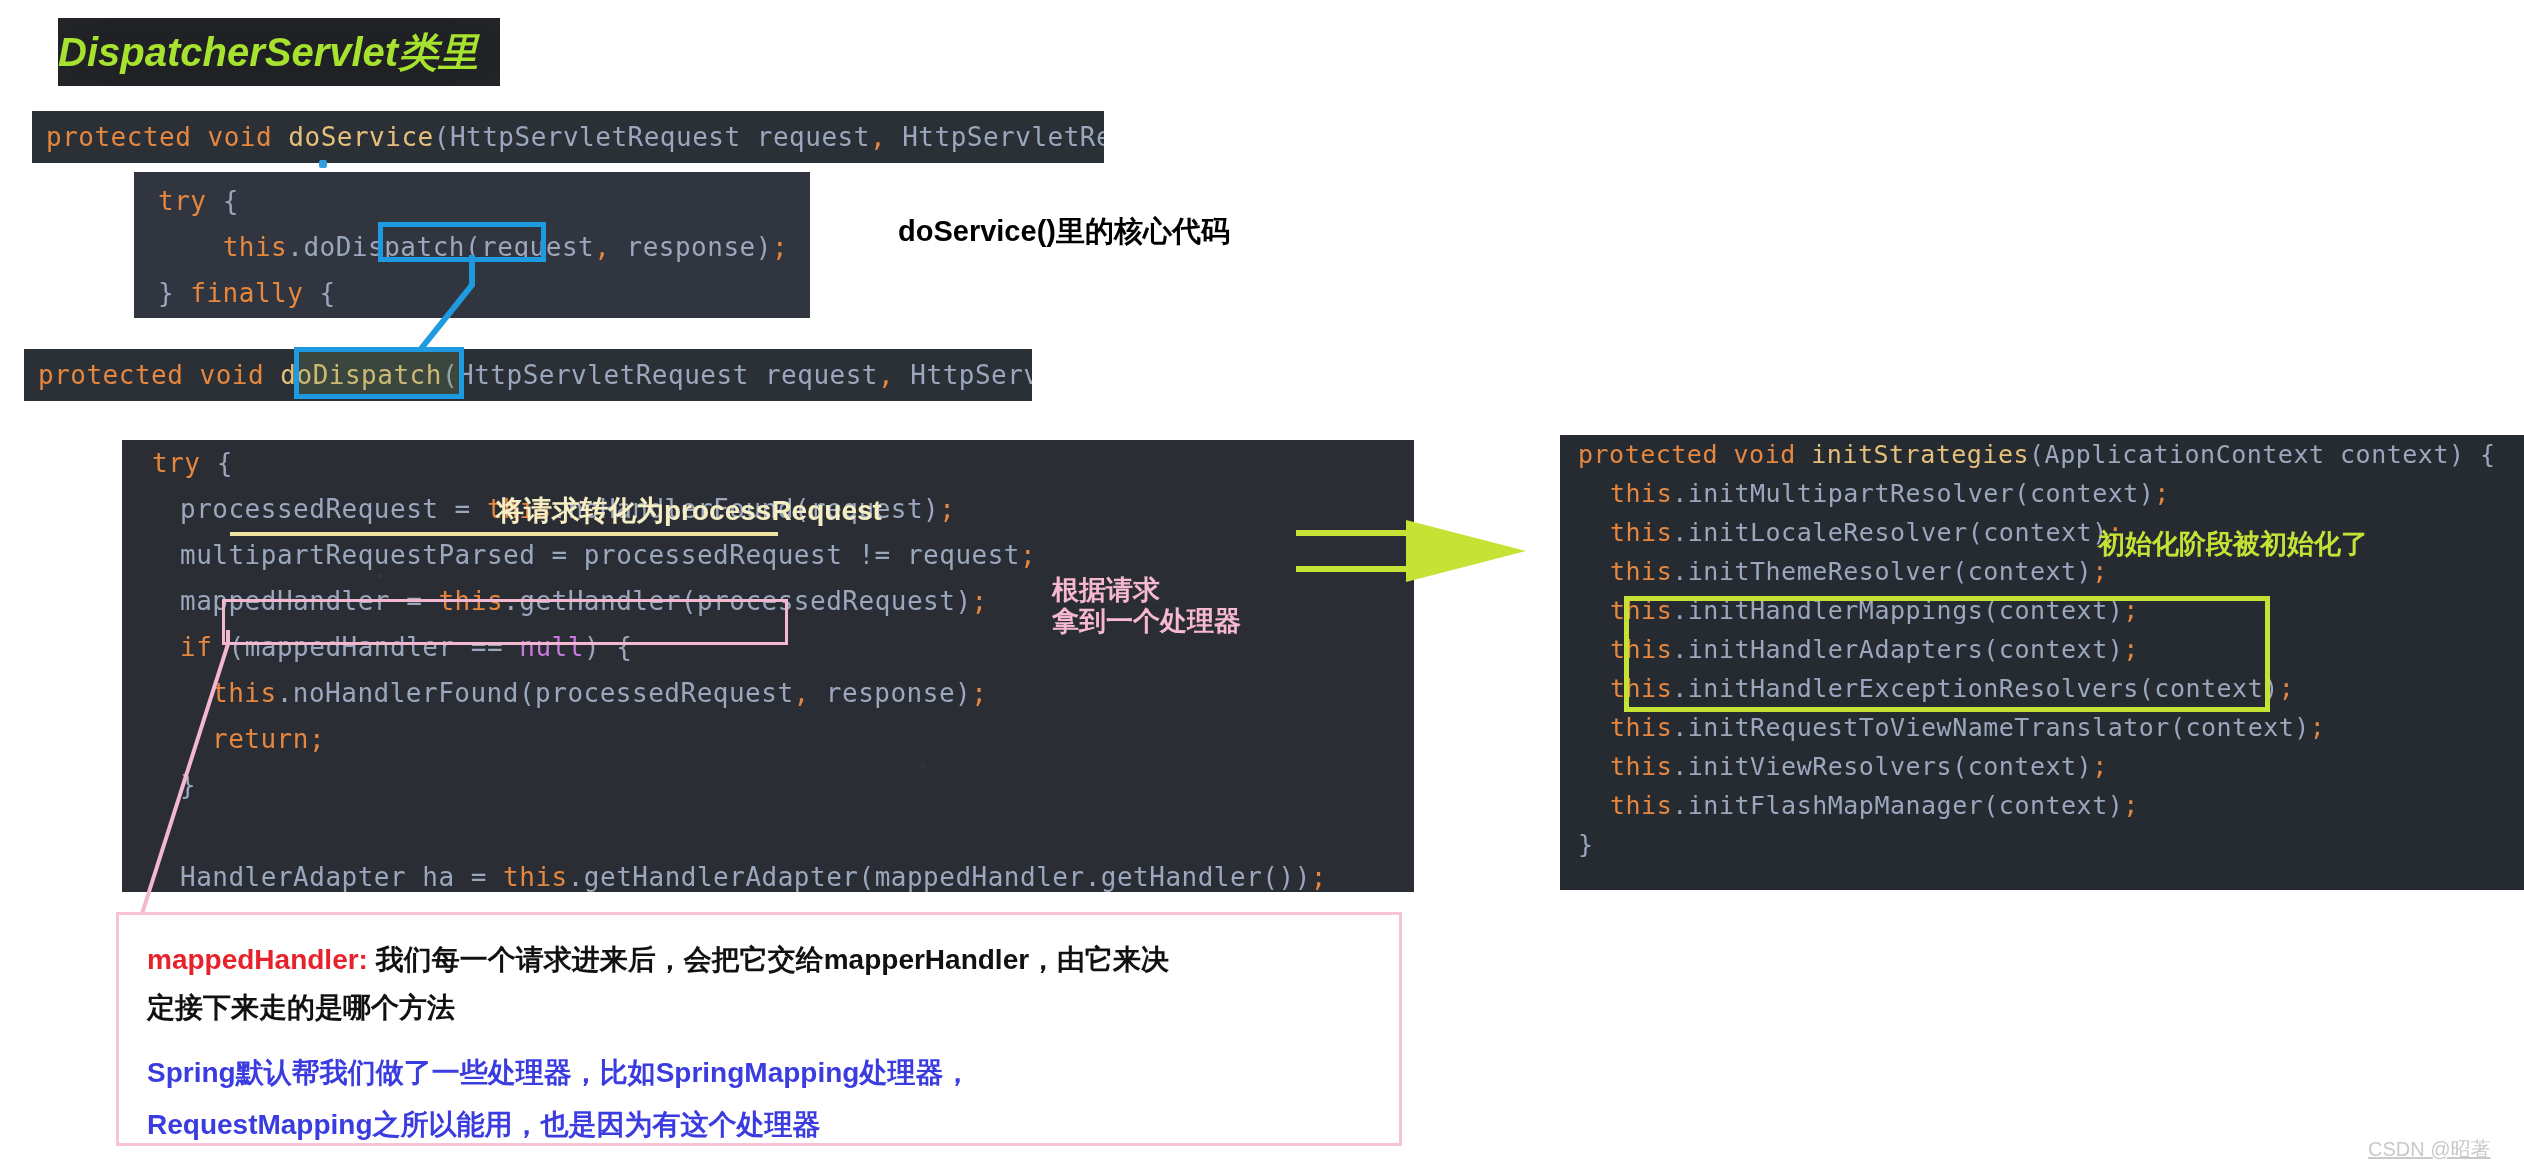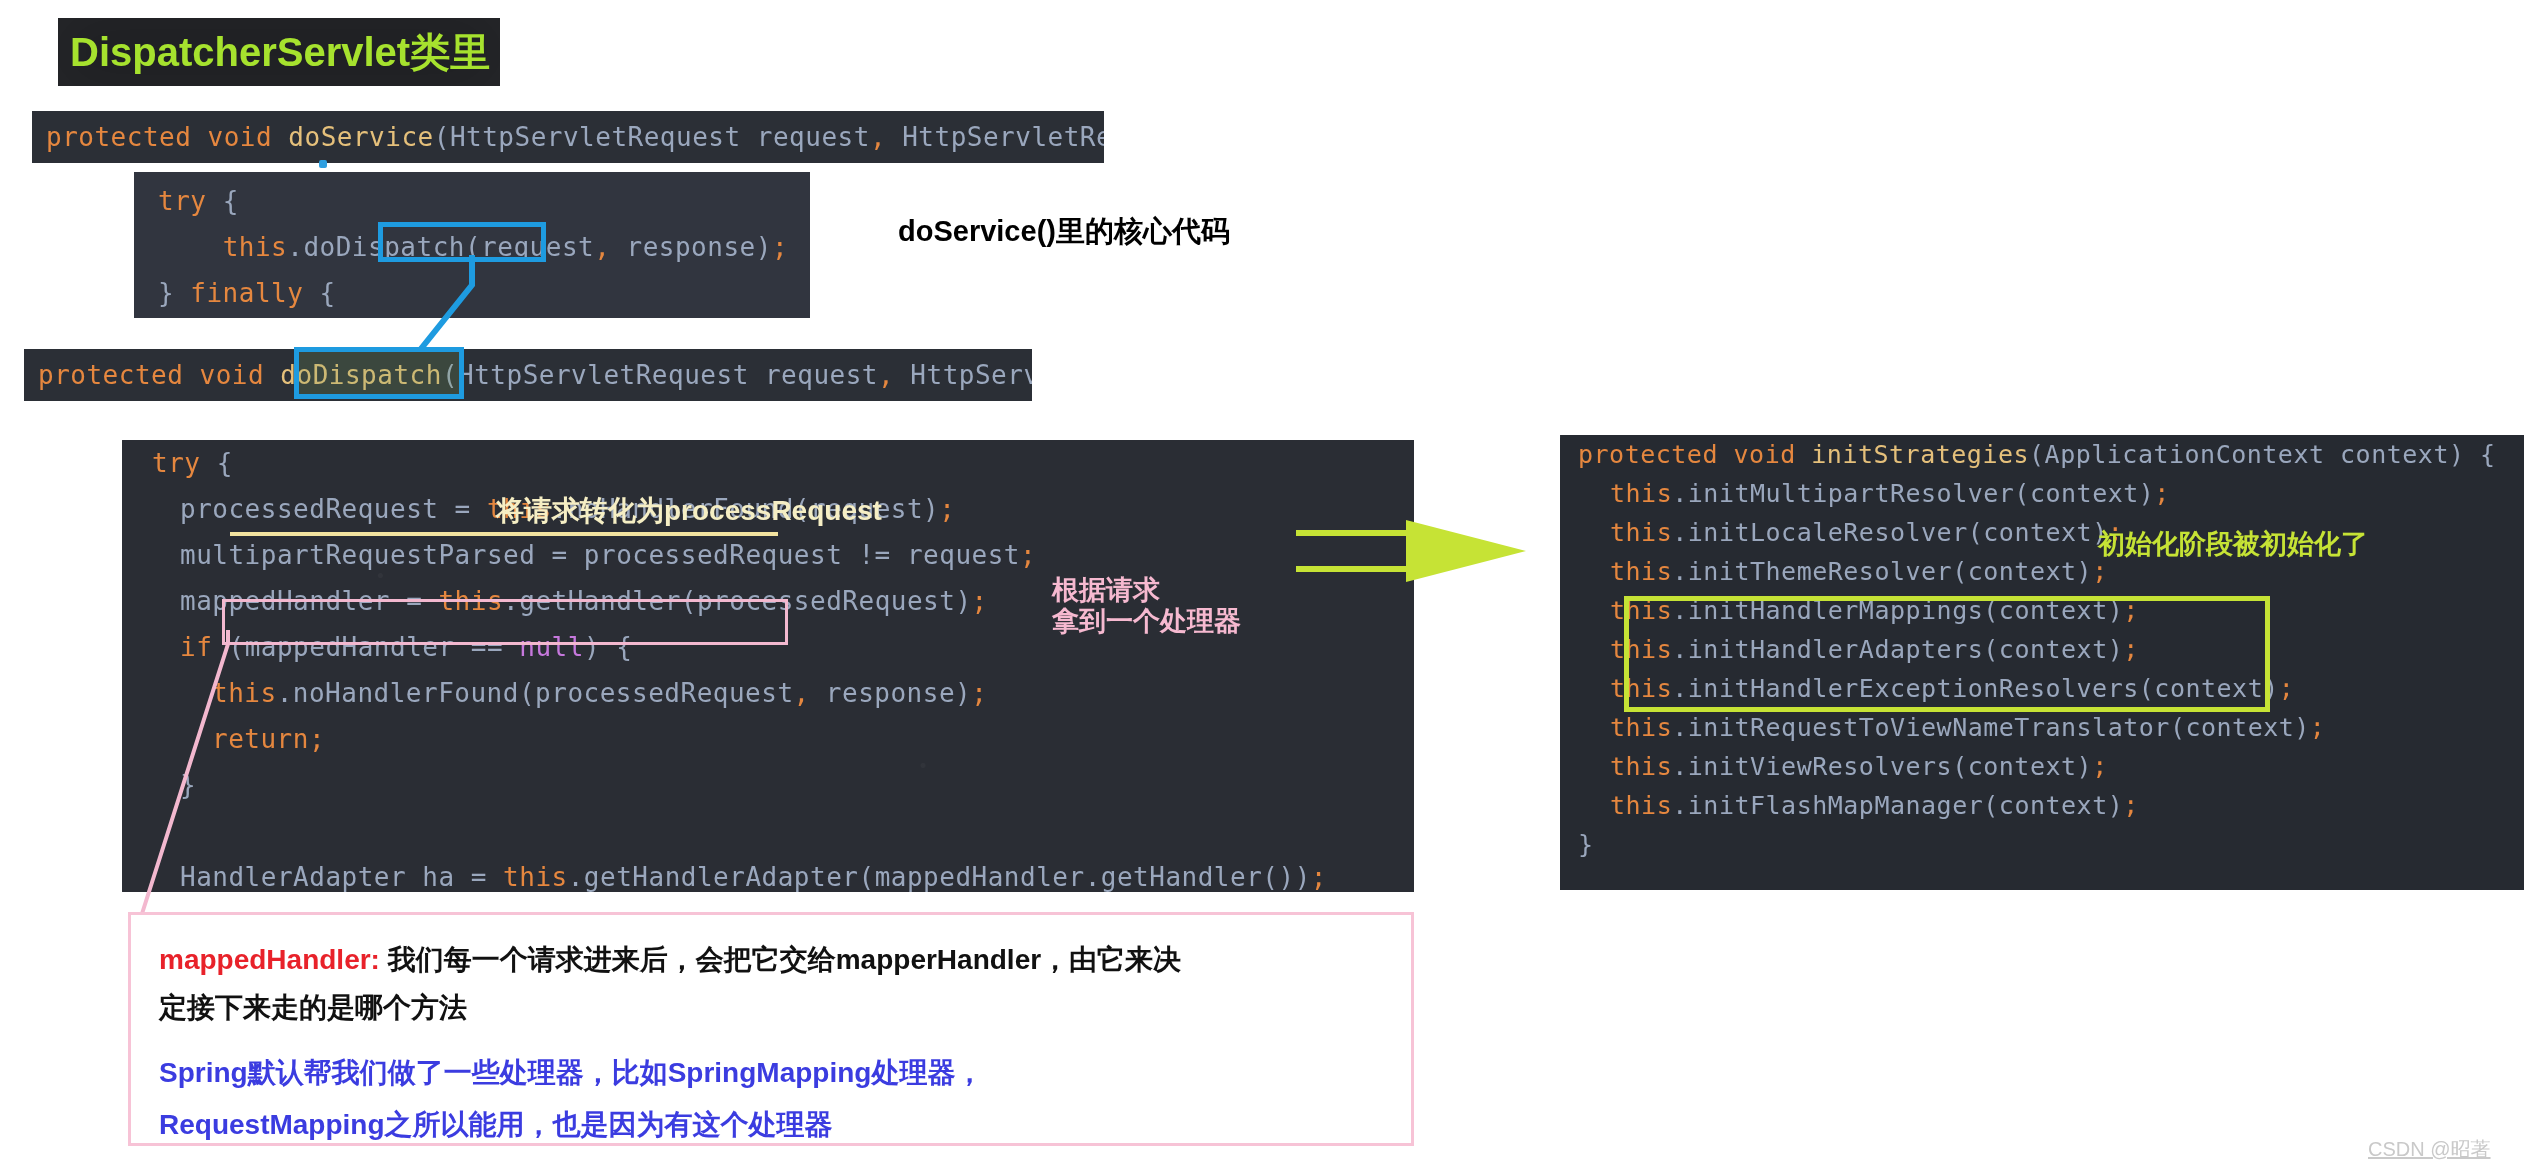--- a/index.html
+++ b/index.html
@@ -17,22 +17,23 @@
   #title-banner{
     left:58px;top:18px;width:442px;height:68px;
     background:#1f2023;
     display:flex;align-items:center;
     box-shadow:inset 0 0 60px rgba(255,255,255,.03);
   }
   #title-banner .txt{
     color:#a6e22e;
     font-size:40px;font-weight:bold;
     letter-spacing:0px;
-    margin-left:12px;
-    white-space:nowrap;
+    margin-left:0;
+    white-space:nowrap;
+    font-style:italic;
   }
 
   
   .code-card{
     background:#282c34;
     color:#abb2bf;
     overflow:hidden;
   }
   .code-card .line{
     white-space:pre;
@@ -165,21 +166,21 @@
   }
   
   #note-init{
     left:2098px;top:526px;
     font-size:27px;font-weight:bold;color:#c6e335;
     white-space:nowrap;
   }
 
   
   #pink-note{
-    left:128px;top:912px;width:1286px;height:234px;
+    left:116px;top:912px;width:1286px;height:234px;
     border:3px solid #f7c3d6;box-sizing:border-box;
     background:#fff;
     padding:22px 28px 0 28px;
   }
   #pink-note .l1{font-size:28px;font-weight:bold;color:#111;line-height:46px;white-space:nowrap;}
   #pink-note .l1 .red{color:#e8222a;}
   #pink-note .l2{font-size:28px;font-weight:bold;color:#111;line-height:50px;}
   #pink-note .blue{color:#3b3ce0;font-size:28px;font-weight:bold;line-height:52px;}
   #pink-note .sp{height:14px;}
 

